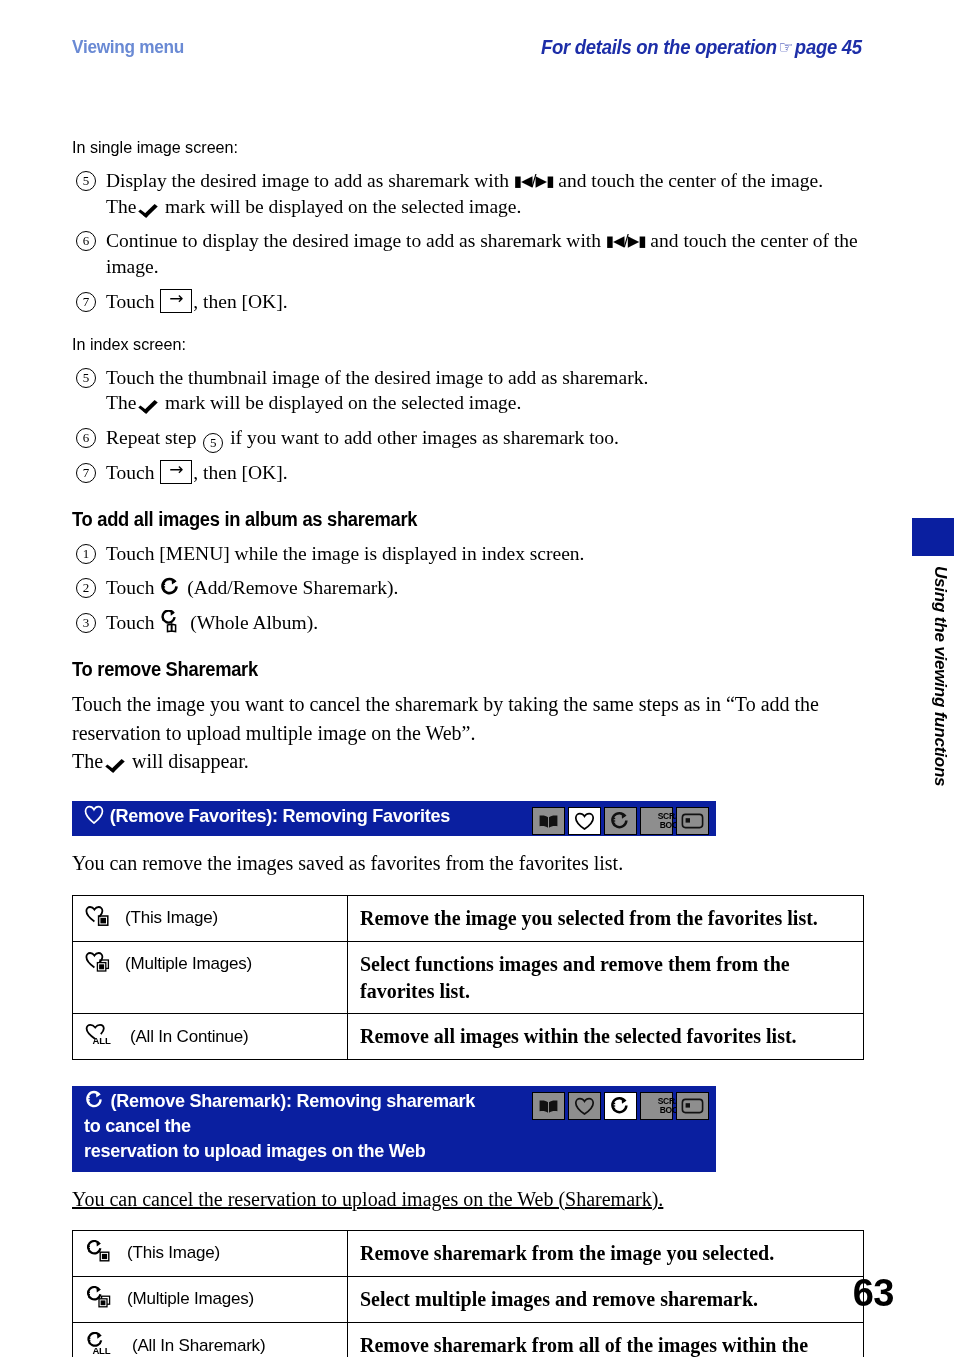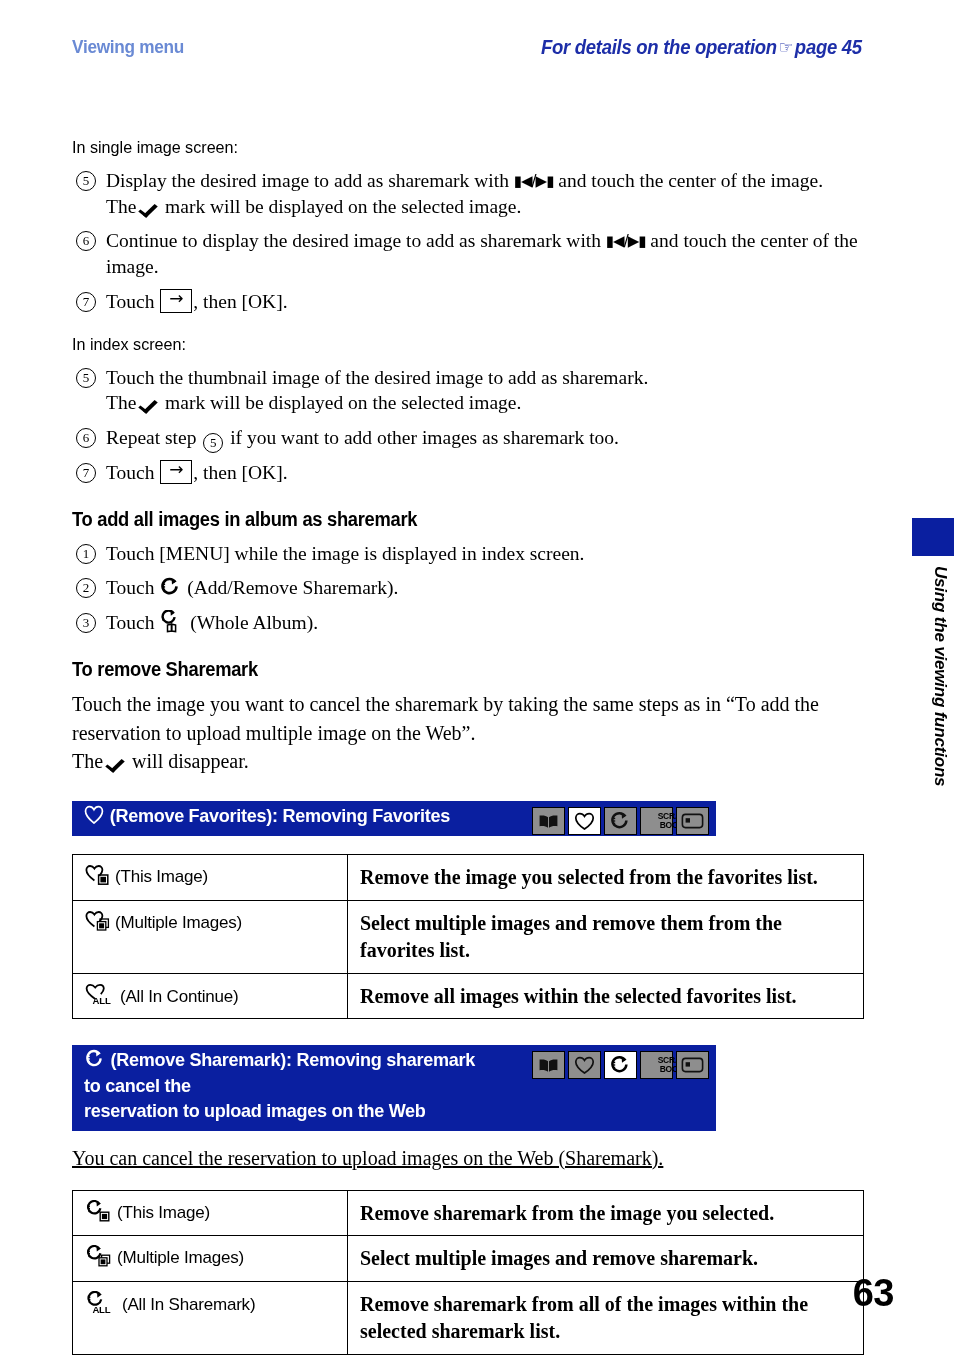--- a/index.html
+++ b/index.html
@@ -253,21 +253,21 @@
     font-size: 17px;
     white-space: nowrap;
     letter-spacing: -0.2px;
   }
   .desc-table td.col-desc {
     font-family: "Liberation Serif", serif;
     font-size: 20px;
     line-height: 1.34;
     font-weight: bold;
   }
-  .col-label .lbl-txt { margin-left: 5px; }
+  .col-label .lbl-txt { margin-left: 15px; }
 
   
   .side-tab-block {
     position: absolute;
     right: 0;
     top: 518px;
     width: 42px;
     height: 38px;
     background: #0a1fa0;
   }
@@ -432,20 +432,21 @@
       </div>
       <div class="ic-cell">
         <svg width="23" height="16" viewBox="0 0 23 16">
             <rect x="1.4" y="1.4" width="20.2" height="13.2" rx="3" fill="none" stroke="#111" stroke-width="1.6"></rect>
             <rect x="4.6" y="5.2" width="4.4" height="4.4" fill="#111"></rect>
           </svg>
       </div>
     </div>
   </div>
 
+  <p class="para" style="margin-top:14px;">You can remove the images saved as favorites from the favorites list.</p>
 
   <table class="desc-table">
     <tbody>
       <tr>
         <td class="col-label">
           <span class="ico hrt" style="width:25px;height:21px;">
             <svg width="25" height="21" viewBox="0 0 25 21">
                 <path d="M9.4 16.4 C9.4 16.4 1.4 10.8 1.4 6.0 C1.4 3.5 3.2 2.0 5.1 2.0 C6.8 2.0 8.4 3.1 9.4 4.6 C10.4 3.1 12.0 2.0 13.7 2.0 C15.6 2.0 17.4 3.5 17.4 6.0 C17.4 8.0 16.0 10.1 14.4 11.9" fill="none" stroke="#000" stroke-width="1.8"></path>
                 <rect x="13.6" y="11.0" width="9.2" height="9.2" fill="none" stroke="#000" stroke-width="1.5"></rect>
                 <rect x="15.4" y="12.8" width="5.6" height="5.6" fill="#000"></rect>
@@ -458,21 +459,21 @@
         <td class="col-label">
           <span class="ico hrt" style="width:25px;height:21px;">
             <svg width="25" height="21" viewBox="0 0 25 21">
                 <path d="M9.4 16.4 C9.4 16.4 1.4 10.8 1.4 6.0 C1.4 3.5 3.2 2.0 5.1 2.0 C6.8 2.0 8.4 3.1 9.4 4.6 C10.4 3.1 12.0 2.0 13.7 2.0 C15.6 2.0 17.4 3.5 17.4 6.0 C17.4 8.0 16.0 10.1 14.4 11.9" fill="none" stroke="#000" stroke-width="1.8"></path>
                 <rect x="15.0" y="9.0" width="8.4" height="8.4" fill="none" stroke="#000" stroke-width="1.3"></rect>
                 <rect x="12.4" y="11.6" width="8.4" height="8.4" fill="#fff" stroke="#000" stroke-width="1.3"></rect>
                 <rect x="14.1" y="13.3" width="5.0" height="5.0" fill="#000"></rect>
               </svg>
           </span><span class="lbl-txt">(Multiple Images)</span>
         </td>
-        <td class="col-desc">Select multiple images and remove them from the favorites list.</td>
+        <td class="col-desc">Select functions images and remove them from the favorites list.</td>
       </tr>
       <tr>
         <td class="col-label">
           <span class="ico hrt" style="width:30px;height:22px;">
             <svg width="30" height="22" viewBox="0 0 30 22">
                 <path d="M10.2 16.0 C10.2 16.0 1.6 10.2 1.6 5.6 C1.6 3.2 3.4 1.8 5.3 1.8 C7.1 1.8 8.9 2.9 10.2 4.5 C11.4 2.9 13.2 1.8 15.0 1.8 C17.0 1.8 18.8 3.2 18.8 5.6 C18.8 7.4 17.5 9.4 15.8 11.2" fill="none" stroke="#000" stroke-width="1.8"></path>
                 <text x="7.5" y="21.0" font-family="Liberation Sans, sans-serif" font-size="9.6" font-weight="bold" fill="#000">ALL</text>
               </svg>
           </span><span class="lbl-txt">(All In Continue)</span>
         </td>

